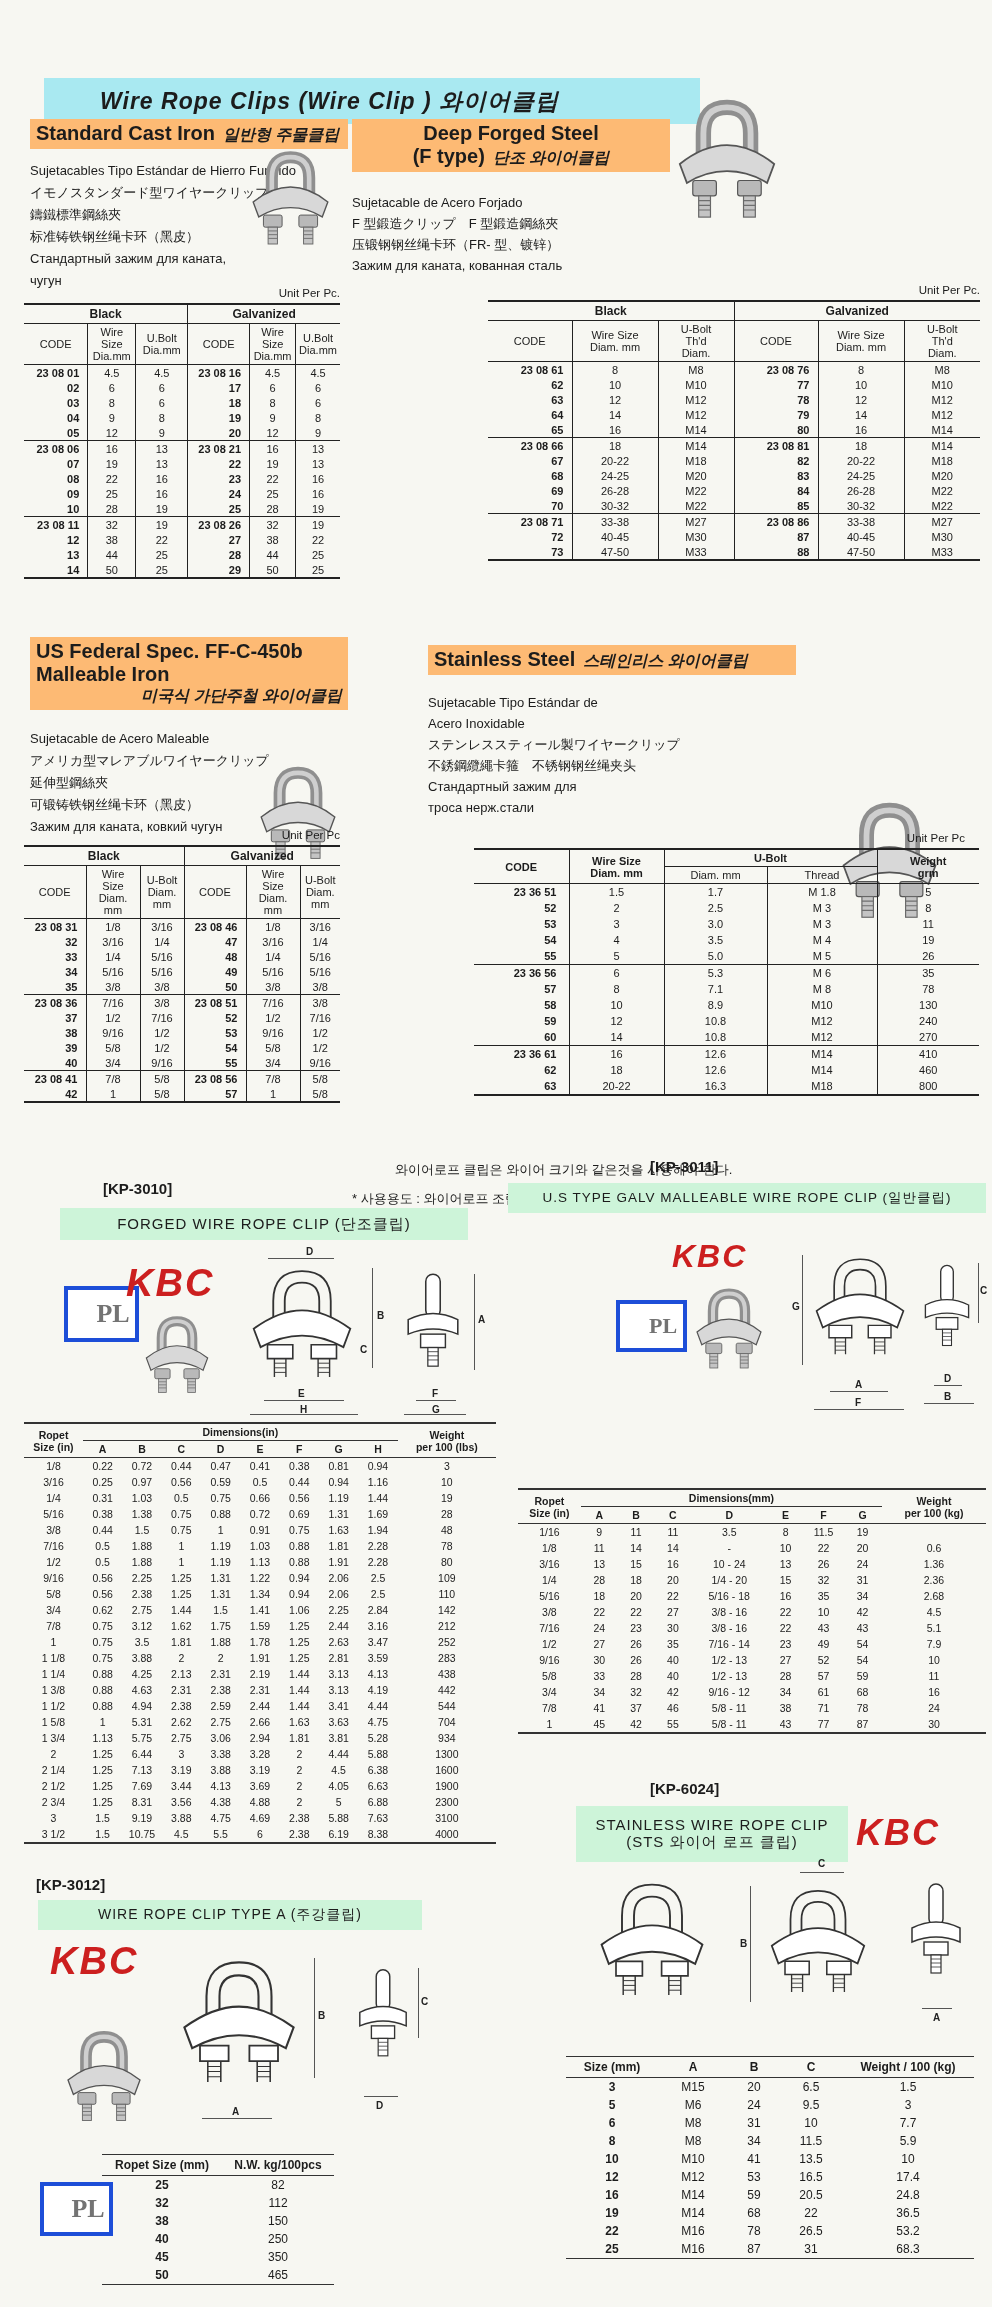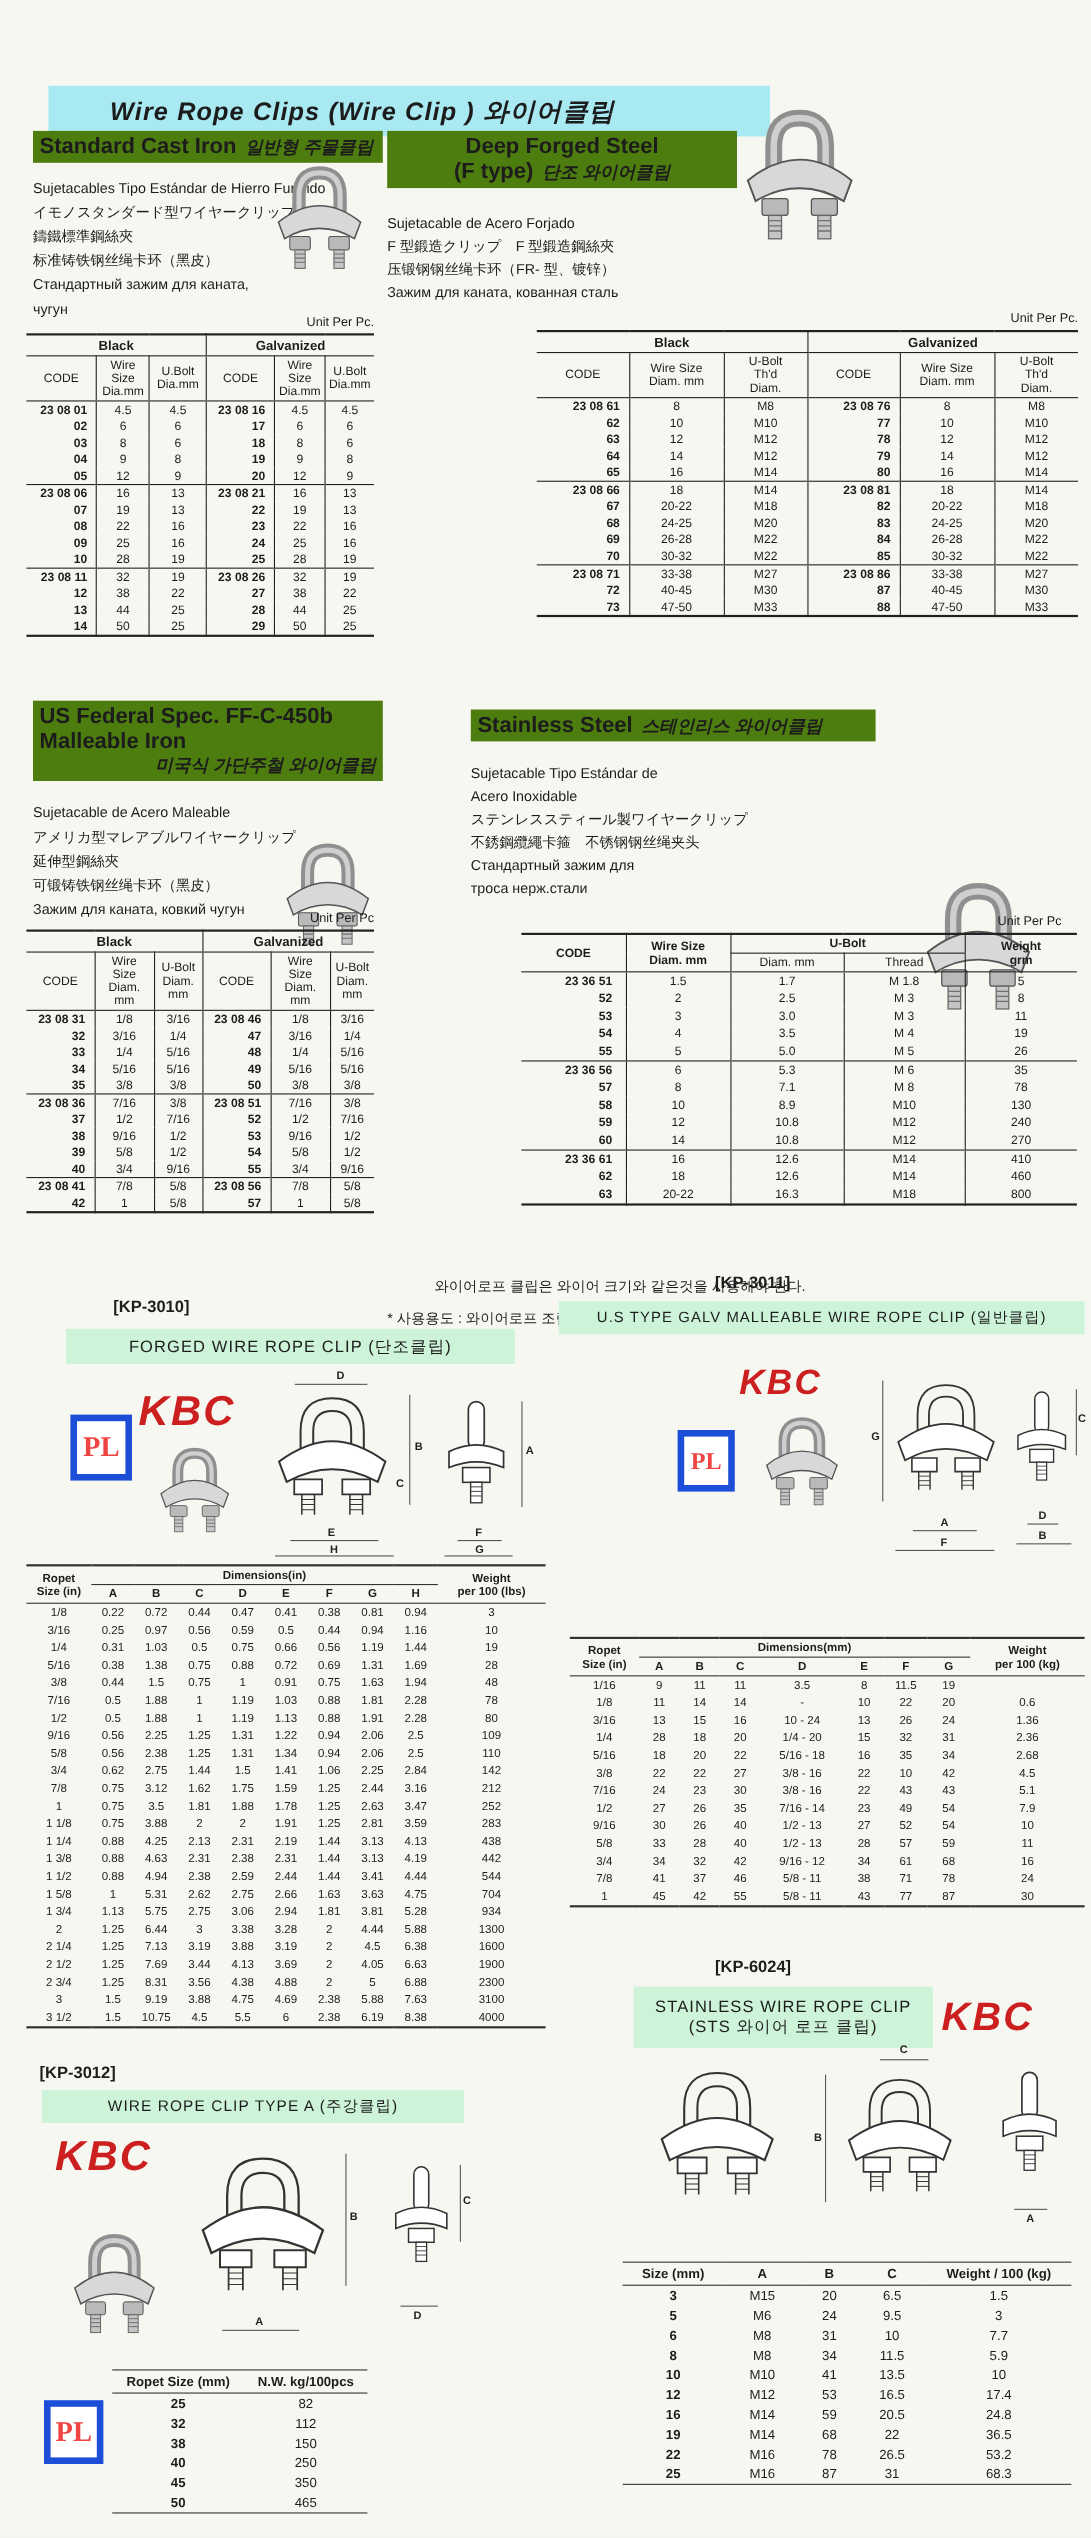--- a/index.html
+++ b/index.html
@@ -3,21 +3,21 @@
 <meta charset="utf-8">
 <style>
   html,body{margin:0;padding:0;background:#e9e9e6;}
   #page{position:relative;width:992px;height:2307px;background:#f7f7f2;
         font-family:"Liberation Sans", sans-serif;color:#1c1c1c;overflow:hidden;}
   .abs{position:absolute;}
   
   .top-banner{background:#a9e9f1;font-style:italic;font-weight:bold;font-size:23px;
               line-height:46px;padding-left:56px;letter-spacing:1px;}
   
-  .sec-title{background:#4d7c0f;padding:3px 6px;}
+  .sec-title{background:#fdba74;padding:3px 6px;}
   .sec-title .en{font-weight:bold;font-size:20px;}
   .sec-title .ko{font-weight:bold;font-style:italic;font-size:16px;margin-left:8px;}
   .sec-title .line2{display:block;}
   .desc{font-size:13px;line-height:22px;}
   .desc div{white-space:nowrap;}
   .unit{font-size:11.5px;text-align:right;}
   
   table{border-collapse:collapse;}
   .t-ruled{border-top:2px solid #222;border-bottom:2px solid #222;font-size:11px;width:100%;}
   .t-ruled thead th{border-bottom:1px solid #222;white-space:pre-line;padding:2px 3px;vertical-align:middle;}
@@ -36,22 +36,22 @@
   
   .t-simple{border-top:1.6px solid #333;border-bottom:1.6px solid #333;font-size:12px;width:100%;}
   .t-simple thead th{border-bottom:1.6px solid #333;font-weight:bold;padding:3px 4px;white-space:nowrap;}
   .t-simple td{text-align:center;padding:2px 4px;height:14px;}
   .t-simple td:first-child{font-weight:bold;}
   
   .kp-tag{font-size:15px;font-weight:bold;}
   .green-banner{background:#cdf4d9;text-align:center;font-size:15px;letter-spacing:1px;
                 display:flex;align-items:center;justify-content:center;}
   
-  .pl-box{background:#fff;border:6px solid #1d4ed8;display:flex;align-items:center;justify-content:center;
-          font-weight:bold;color:#ef4444;font-size:26px;font-family:"Liberation Serif", serif;}
+  .pl-box{background:#fff;border:4px solid #1d4ed8;display:flex;align-items:center;justify-content:center;
+          font-weight:bold;color:#737373;font-size:26px;font-family:"Liberation Serif", serif;padding-left:23px;}
   .kbc{color:#cc1f1f;font-weight:bold;font-style:italic;letter-spacing:2px;font-family:"Liberation Sans",sans-serif;}
   
   .watermark{font-size:58px;font-weight:bold;letter-spacing:3px;color:transparent;
              -webkit-text-stroke:2px #eeb3c3;opacity:.8;pointer-events:none;z-index:6;}
   
   .note{font-size:13px;}
   
   .diagram{position:absolute;}
   .diagram svg{position:absolute;left:0;top:0;}
   .dim{position:absolute;font-size:10px;font-weight:bold;color:#222;}

